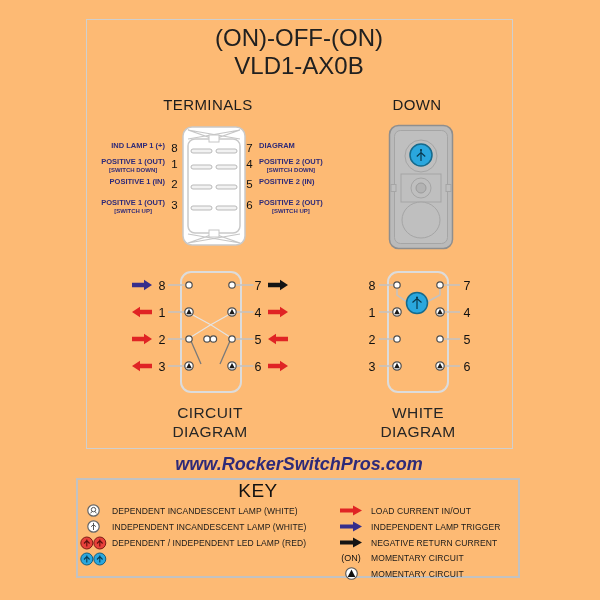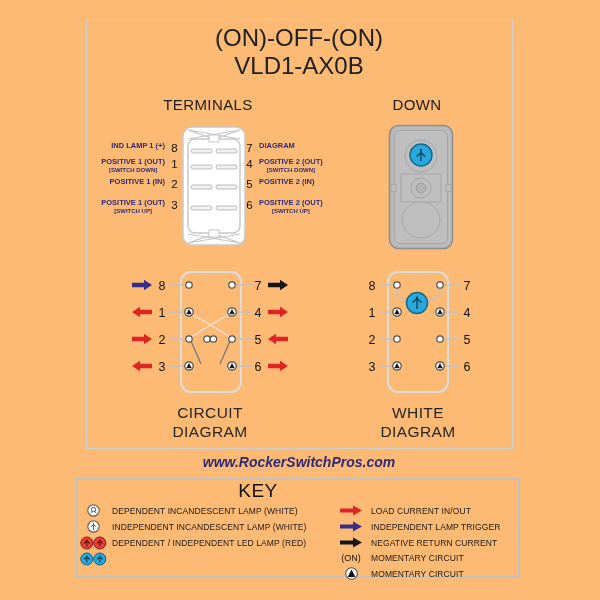--- a/index.html
+++ b/index.html
@@ -27,21 +27,21 @@
   .tmain{font-size:7.5px;font-weight:bold;line-height:8.5px;white-space:nowrap;color:var(--navy);}
   .tnote{font-size:6px;font-weight:bold;line-height:7px;white-space:nowrap;color:var(--navy);align-self:center;}
   .tnote:empty{display:none;}
   .tpin{font-size:11.5px;color:#111;width:11px;text-align:center;flex:0 0 auto;}
 
   .caption{width:110px;text-align:center;font-size:15.5px;line-height:19px;letter-spacing:.4px;color:#262626;}
   .cap-circuit{left:155px;top:403px;text-align:center;}
   .cap-lamp{left:363px;top:403px;}
 
   .url-line{left:86px;top:454px;width:426px;text-align:center;font-style:italic;font-weight:bold;
-            font-size:14px;color:var(--navy);}
+            font-size:18px;color:var(--navy);}
 
   
   .key-box{left:76px;top:478px;width:444px;height:100px;border:2px solid #c2c2c2;box-sizing:border-box;}
   .key-title{left:76px;top:480px;width:364px;text-align:center;font-size:19px;letter-spacing:.5px;
              color:#111;}
   .krow{position:absolute;height:15px;display:flex;align-items:center;gap:5px;}
   .krow-l{left:80px;}
   .krow-r{left:336px;}
   .kicon{width:27px;display:flex;justify-content:center;align-items:center;flex:0 0 auto;}
   .kicon-r{width:30px;text-align:center;}

